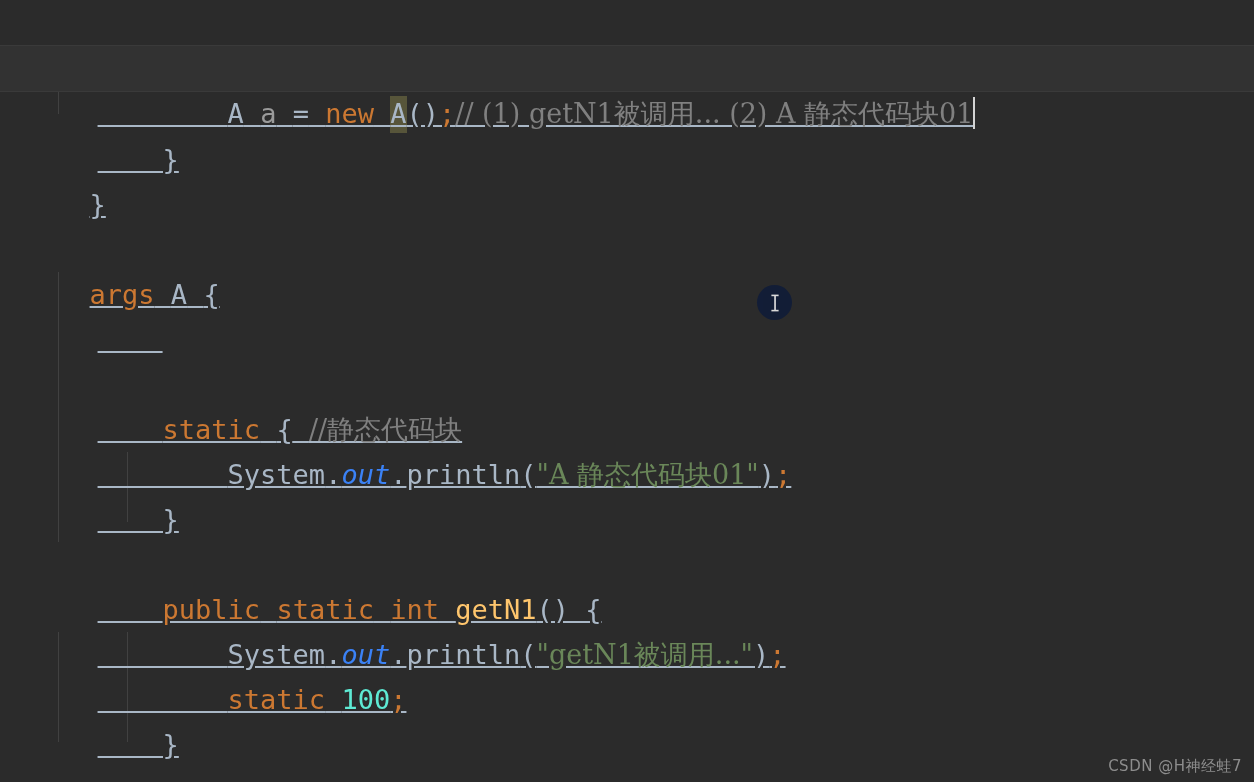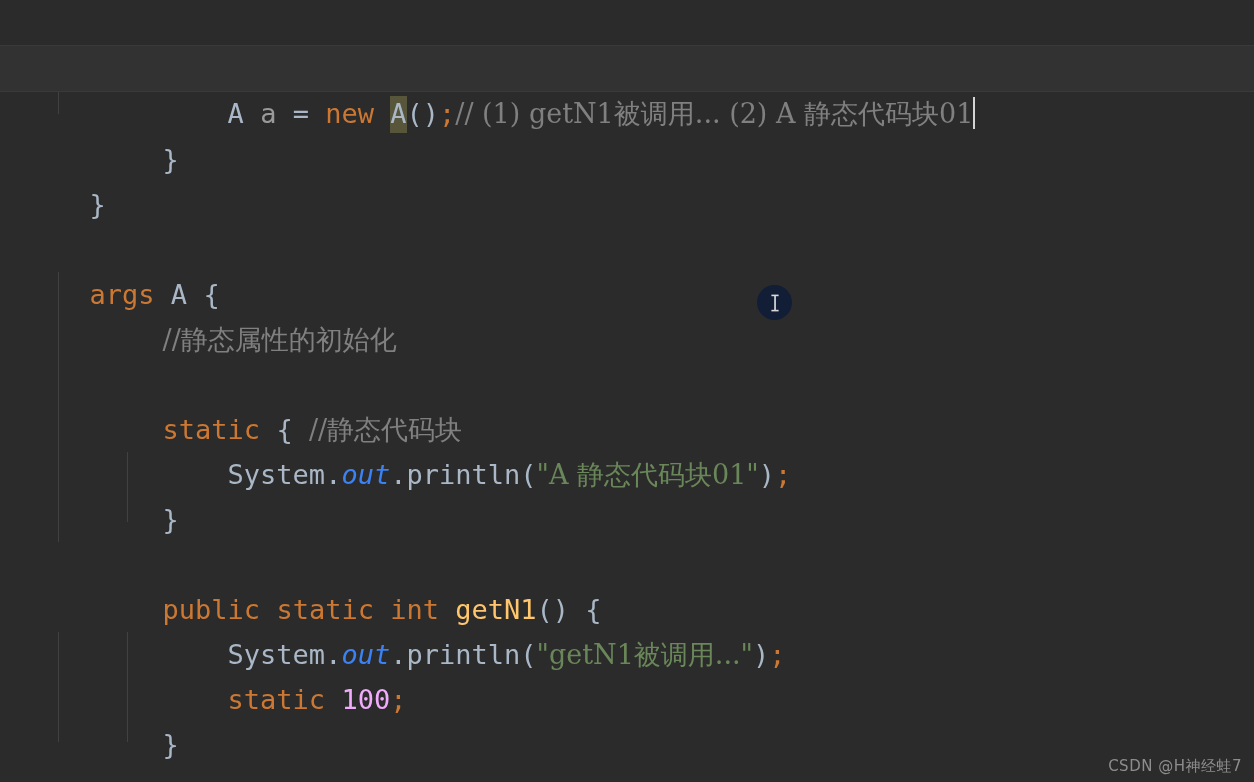--- a/index.html
+++ b/index.html
@@ -46,36 +46,37 @@
     background: #323232;
     border-top: 1px solid #3a3a3a;
     border-bottom: 1px solid #3a3a3a;
     height: 47px;
     line-height: 45px;
   }
 
   .ln-text {
     display: inline-block;
     white-space: pre;
+    text-decoration: underline;
   }
 
   
   .guide {
     position: absolute;
     width: 1px;
     background: #4a4a4a;
     opacity: 0.75;
   }
 
   
   .kw      { color: #cc7832; }
   .ident   { color: #a9b7c6; }
   .cls     { color: #a9b7c6; }
   .local   { color: #9a9a9a; }
-  .num     { color: #f0abfc; }
+  .num     { color: #5eead4; }
   .str     { color: #6a8759; }
   .cmt     { color: #808080; }
   .meth    { color: #ffc66d; }
   .methdec { color: #ffc66d; text-decoration: underline; text-underline-offset: 4px; }
   .field   { color: #3b82f6; font-style: italic; }
   .punct   { color: #a9b7c6; }
   .semi    { color: #cc7832; }
   .italic  { font-style: italic; }
 
   .hl-ident {
@@ -164,21 +165,21 @@
 
     <div class="line">
       <span class="ln-text"></span>
     </div>
 
     <div class="line">
       <span class="ln-text" style="margin-left:-8px;"><span class="kw">args</span> <span class="cls">A</span> <span class="punct">{</span></span>
     </div>
 
     <div class="line">
-      <span class="ln-text"><span class="punct">    </span><span class="cmt cjk">//静态属性的初始化</span></span>
+      <span class="ln-text"><span class="punct">    </span></span>
     </div>
 
 
     <div class="line">
       <span class="ln-text"></span>
     </div>
 
     <div class="line">
       <span class="ln-text"><span class="punct">    </span><span class="kw">static</span> <span class="punct">{</span> <span class="cmt cjk">//静态代码块</span></span>
     </div>

